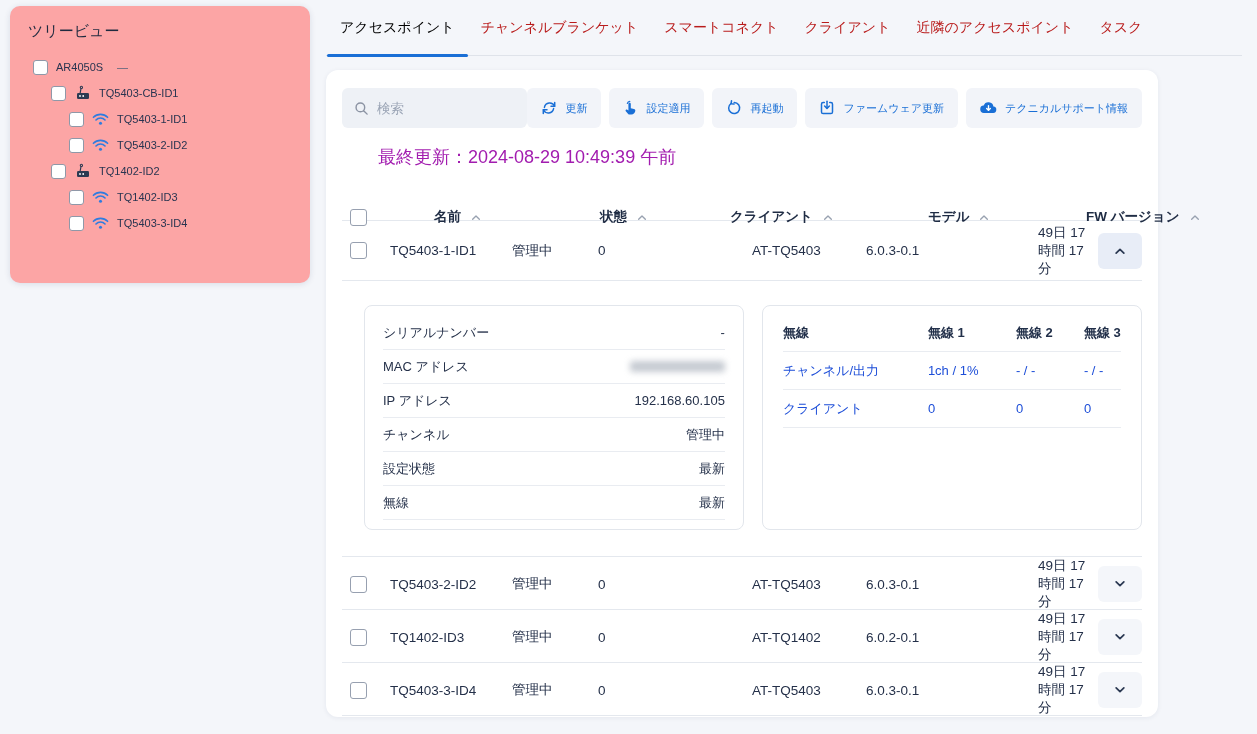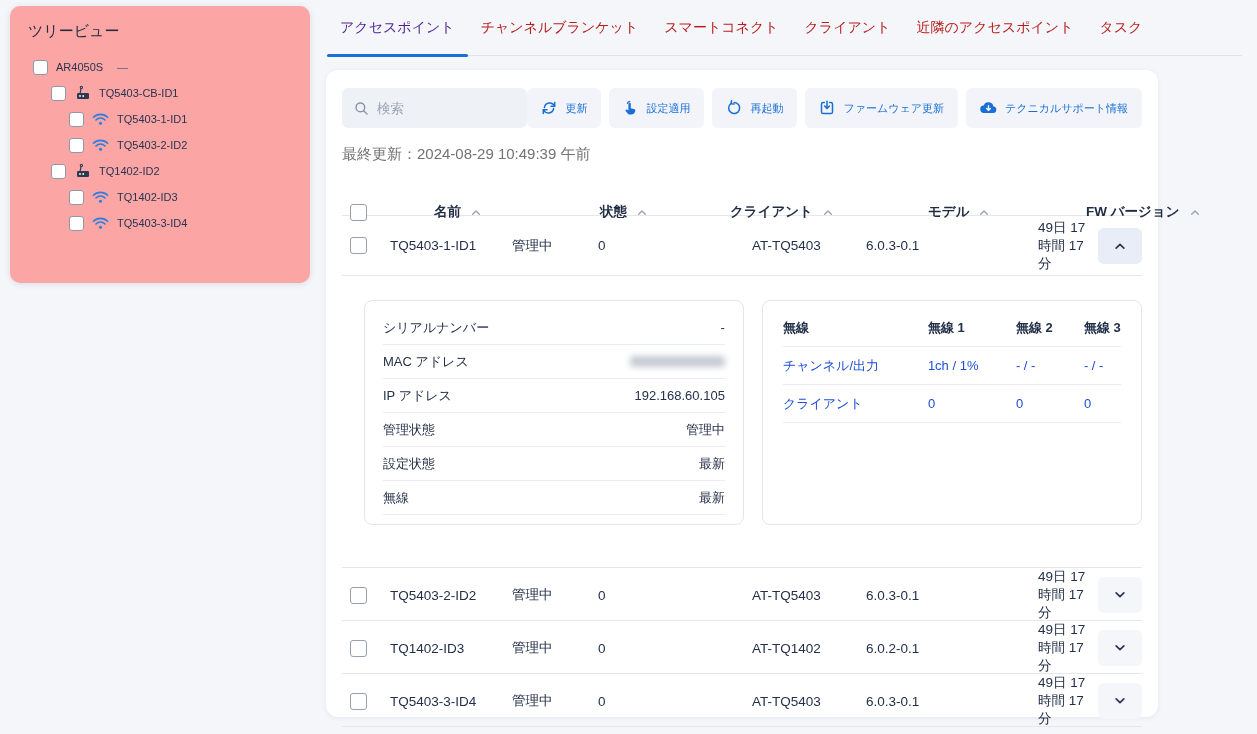--- a/index.html
+++ b/index.html
@@ -34,21 +34,21 @@
   
   .tabsrow {
     position:absolute; left:326px; top:0; width:916px; height:56px;
     display:flex; align-items:center; padding-left:1px;
     border-bottom:1px solid #dfe3ea;
   }
   .tab {
     height:100%; display:flex; align-items:center; padding:0 13px;
     font-size:14px; color:#b91c1c; cursor:pointer; position:relative; white-space:nowrap;
   }
-  .tab.active { color:#4c1d95; }
+  .tab.active { color:#000000; }
   .tab.active::after {
     content:""; position:absolute; left:0; right:0; bottom:-2px; height:3px;
     background:#1a6fd6; border-radius:2px;
   }
 
   .content-card {
     position:absolute; left:326px; top:70px; width:832px; height:647px;
     background:#fff; border-radius:12px;
     box-shadow:0 1px 5px rgba(25,39,80,.07);
     padding:18px 16px 0;
@@ -62,42 +62,42 @@
     border:none; outline:none; background:transparent; width:100%;
     font-size:13.5px; color:#333a4a; font-family:inherit;
   }
   .searchbox input::placeholder { color:#9aa4b5; }
   .btns { display:flex; gap:8px; }
   .btn {
     height:40px; display:flex; align-items:center; gap:8px; padding:0 14px;
     background:#f2f4f9; color:#1a6fd6; border:none; border-radius:6px;
     font-size:11px; font-family:inherit; cursor:pointer; white-space:nowrap;
   }
-  .last-updated { margin-top:17px; font-size:15px; color:#737373; }
+  .last-updated { margin-top:17px; font-size:18px; color:#a21caf;margin-left:36px; }
 
   .grid-row {
     display:grid;
     grid-template-columns:48px 122px 86px 154px 114px 172px 1fr 56px;
     align-items:center;
   }
   .thead { margin-top:12px; height:40px; border-bottom:1px solid #e4e8ee;gap:44px; }
   .thcell { display:flex; align-items:center; gap:10px; font-size:13.5px; font-weight:700; color:#1f2c44; cursor:pointer; }
   .tcb { width:17px; height:17px; flex:0 0 17px; margin-left:8px; border:1.5px solid #97a0b0; border-radius:3px; background:#fff; cursor:pointer; }
   .trow { font-size:13.5px; color:#243049; }
   .row-main { height:60px; border-bottom:1px solid #e4e8ee; }
   .row-plain { height:53px; border-bottom:1px solid #e4e8ee; }
   .chev-btn {
     width:44px; height:36px; border:none; border-radius:6px; cursor:pointer;
     display:flex; align-items:center; justify-content:center; justify-self:end;
     background:#f4f6fa;
   }
   .chev-btn.open { background:#e8edf7; }
 
   
-  .expand { padding:24px 0 42px 22px; display:flex; gap:18px; border-bottom:1px solid #e4e8ee; }
+  .expand { padding:24px 0 26px 22px; display:flex; gap:18px; border-bottom:1px solid #e4e8ee; }
   .dcard { width:400px; height:225px; border:1px solid #e2e6ec; border-radius:8px; background:#fff; }
   .dcard.fields { padding:10px 18px 0; }
   .dfield {
     height:34px; display:flex; align-items:center; justify-content:space-between;
     border-bottom:1px solid #e9ecf1; font-size:13px; color:#25314a;
   }
   .blur-blob { width:95px; height:11px; background:#97a0ad; border-radius:3px; filter:blur(3px); opacity:.55; }
   .dcard.radios { padding:8px 20px 0; }
   .rrow {
     display:grid; grid-template-columns:145px 88px 68px auto;
@@ -358,21 +358,21 @@
       </div>
       <div class="dfield">
         <span>MAC アドレス</span>
         <span class="blur-blob"></span>
       </div>
       <div class="dfield">
         <span>IP アドレス</span>
         <span>192.168.60.105</span>
       </div>
       <div class="dfield">
-        <span>管理状態</span>
+        <span>チャンネル</span>
         <span>管理中</span>
       </div>
       <div class="dfield">
         <span>設定状態</span>
         <span>最新</span>
       </div>
       <div class="dfield">
         <span>無線</span>
         <span>最新</span>
       </div>

